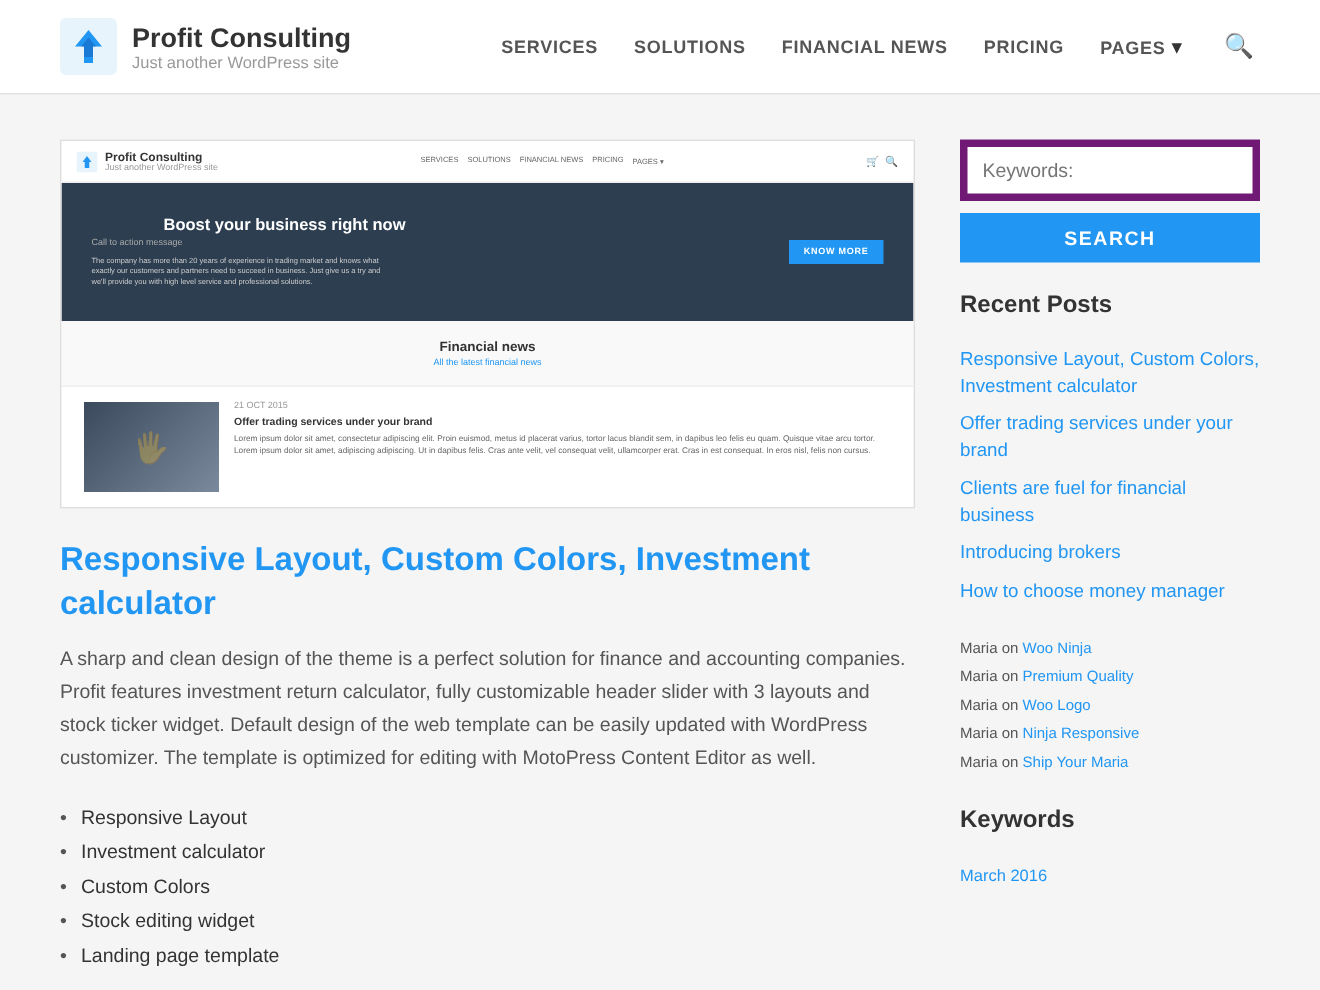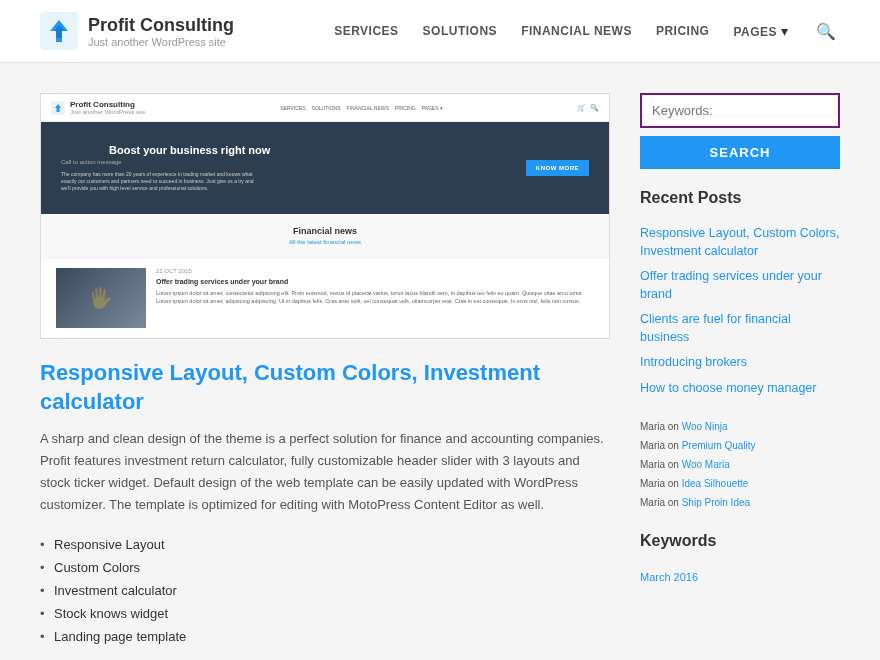--- a/index.html
+++ b/index.html
@@ -153,21 +153,21 @@
 
     
     .sidebar { width: 200px; flex-shrink: 0; }
 
     .search-box {
       margin-bottom: 20px;
     }
     .search-input {
       width: 100%;
       padding: 8px 10px;
-      border: 2px solid #701a75;
+      border: 5px solid #701a75;
       font-size: 13px;
       color: #999;
       margin-bottom: 8px;
       outline: none;
     }
     .search-btn {
       width: 100%;
       background: #2196f3;
       color: #fff;
       border: none;
@@ -285,23 +285,23 @@
         </div>
       </div>
     </div>
 
     <h1 class="post-title">Responsive Layout, Custom Colors, Investment calculator</h1>
 
     <p class="post-body">A sharp and clean design of the theme is a perfect solution for finance and accounting companies. Profit features investment return calculator, fully customizable header slider with 3 layouts and stock ticker widget. Default design of the web template can be easily updated with WordPress customizer. The template is optimized for editing with MotoPress Content Editor as well.</p>
 
     <ul class="post-list">
       <li>Responsive Layout</li>
+      <li>Investment calculator</li>
       <li>Custom Colors</li>
-      <li>Investment calculator</li>
-      <li>Stock knows widget</li>
+      <li>Stock editing widget</li>
       <li>Landing page template</li>
     </ul>
   </div>
 
   <aside class="sidebar">
 
     <div class="search-box">
       <input class="search-input" type="text" placeholder="Keywords:" style="">
       <button class="search-btn">SEARCH</button>
     </div>
@@ -334,31 +334,31 @@
         <a href="#">Woo Ninja</a>
       </div>
       <div class="comment-item">
         <span class="comment-author">Maria</span>
         <span> on </span>
         <a href="#">Premium Quality</a>
       </div>
       <div class="comment-item">
         <span class="comment-author">Maria</span>
         <span> on </span>
-        <a href="#">Woo Maria</a>
+        <a href="#">Woo Logo</a>
       </div>
       <div class="comment-item">
         <span class="comment-author">Maria</span>
         <span> on </span>
-        <a href="#">Idea Silhouette</a>
+        <a href="#">Ninja Responsive</a>
       </div>
       <div class="comment-item">
         <span class="comment-author">Maria</span>
         <span> on </span>
-        <a href="#">Ship Proin Idea</a>
+        <a href="#">Ship Your Maria</a>
       </div>
     </div>
 
     <div class="sidebar-section">
       <h3 class="sidebar-heading">Keywords</h3>
       <ul class="archive-links">
         <li><a href="#">March 2016</a></li>
       </ul>
     </div>
 

